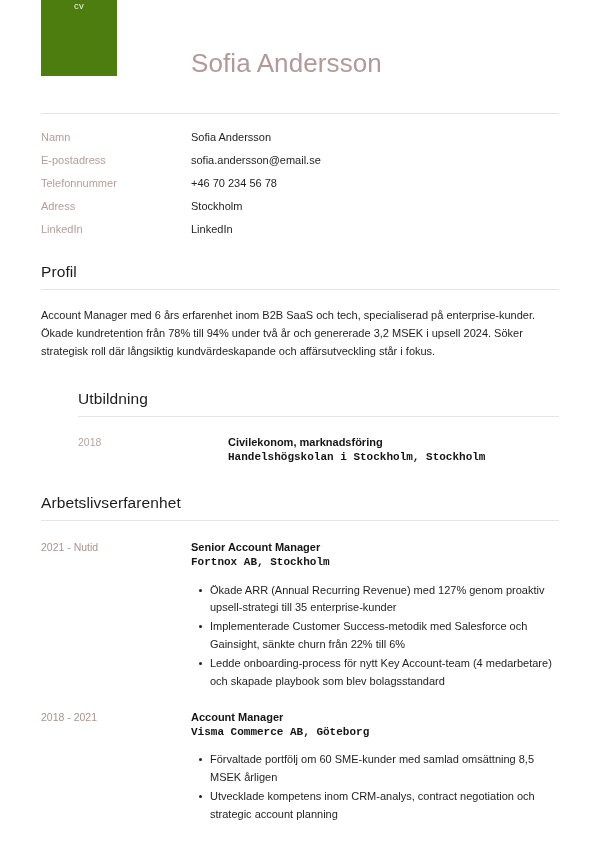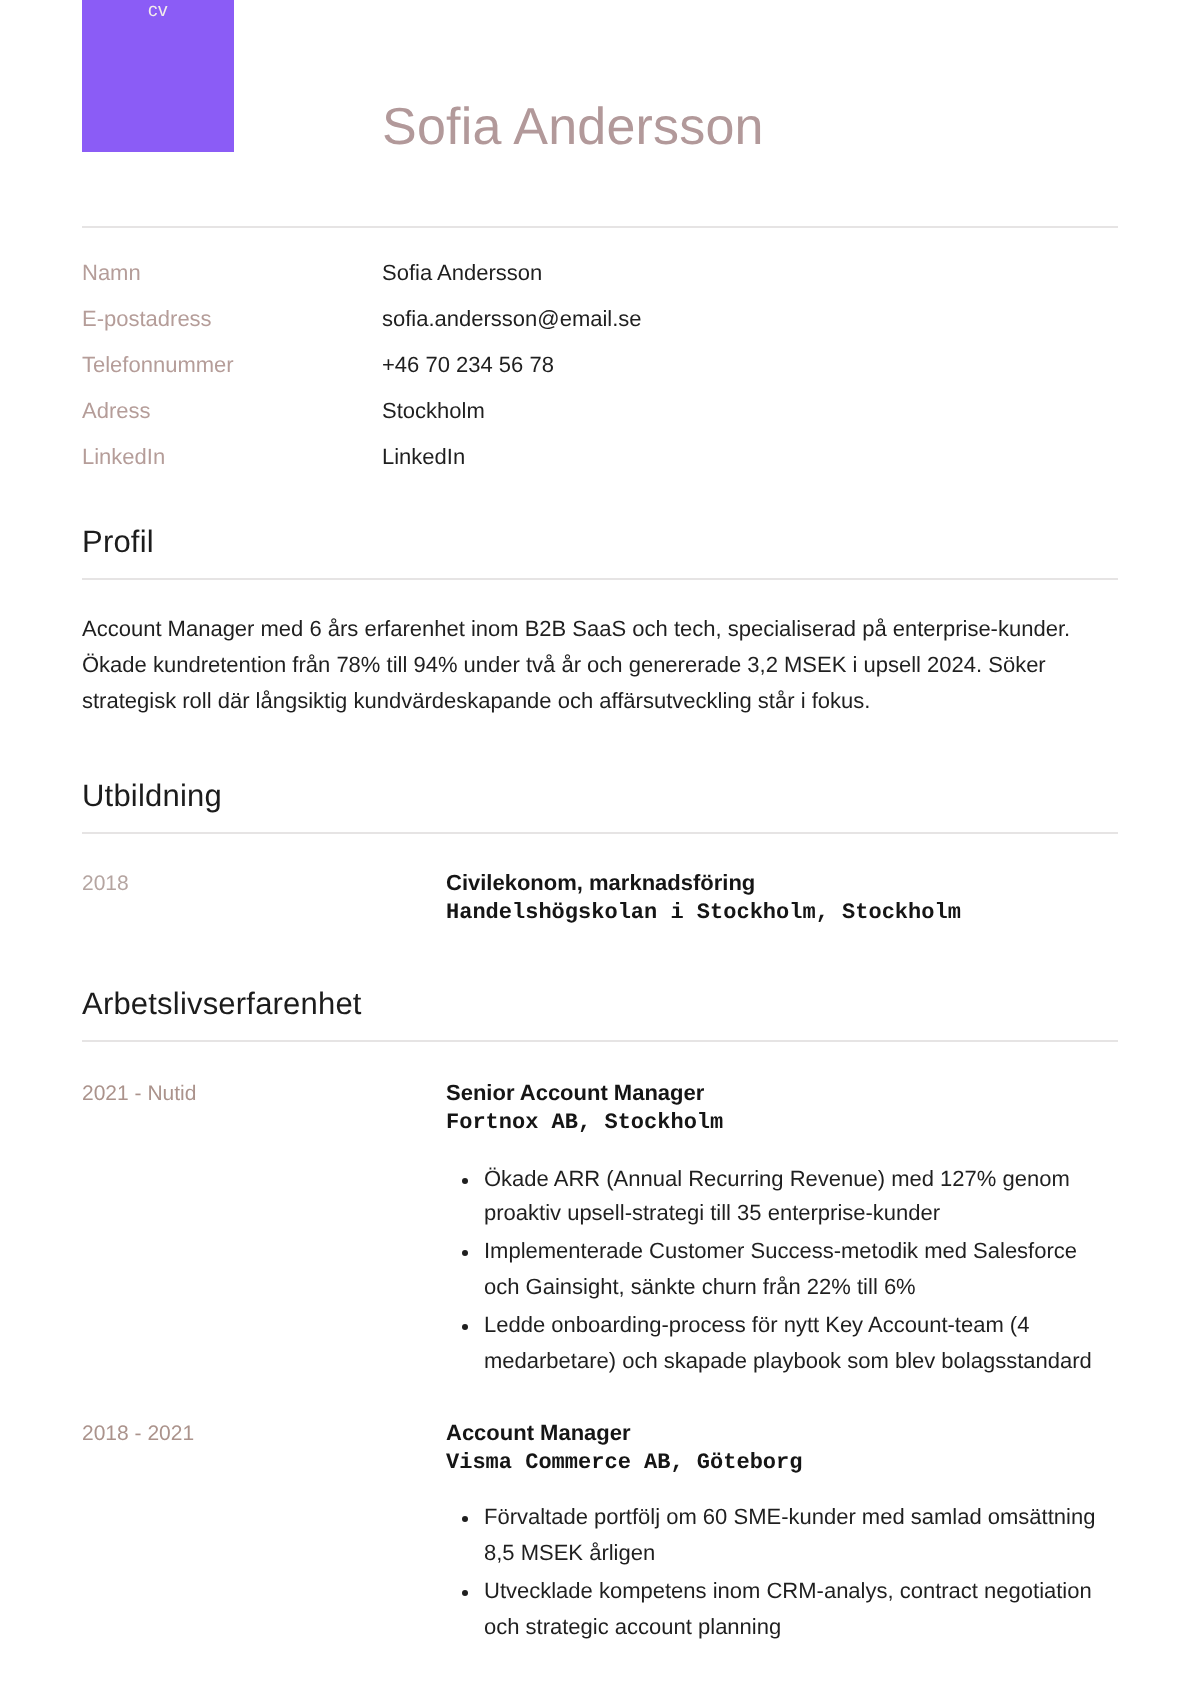--- a/index.html
+++ b/index.html
@@ -30,21 +30,21 @@
     position: relative;
     height: 100px;
   }
 
   .cv-block {
     position: absolute;
     left: 41px;
     top: 0;
     width: 76px;
     height: 76px;
-    background: #8b5cf6;
+    background: #4d7c0f;
     display: flex;
     align-items: flex-start;
     justify-content: center;
     padding-bottom: 6px;
   }
 
   .cv-block-label {
     font-size: 9.5px;
     color: #f3eceb;
     letter-spacing: 0.3px;
@@ -111,26 +111,25 @@
   .profile-text {
     margin-top: 17px;
     font-size: 11px;
     line-height: 1.62;
     color: #1f1f1f;
     max-width: 518px;
     text-align: left;
   }
 
   
-  #education-section { margin-top: 30px; }
+  #education-section { margin-top: 30px; margin-left: 37px; }
 
   .entry {
     display: flex;
     margin-top: 18px;
-    gap: 32px;
   }
 
   .entry-date {
     width: 150px;
     flex: 0 0 150px;
     font-size: 10.5px;
     color: #b5a5a1;
     padding-top: 1px;
   }
 

